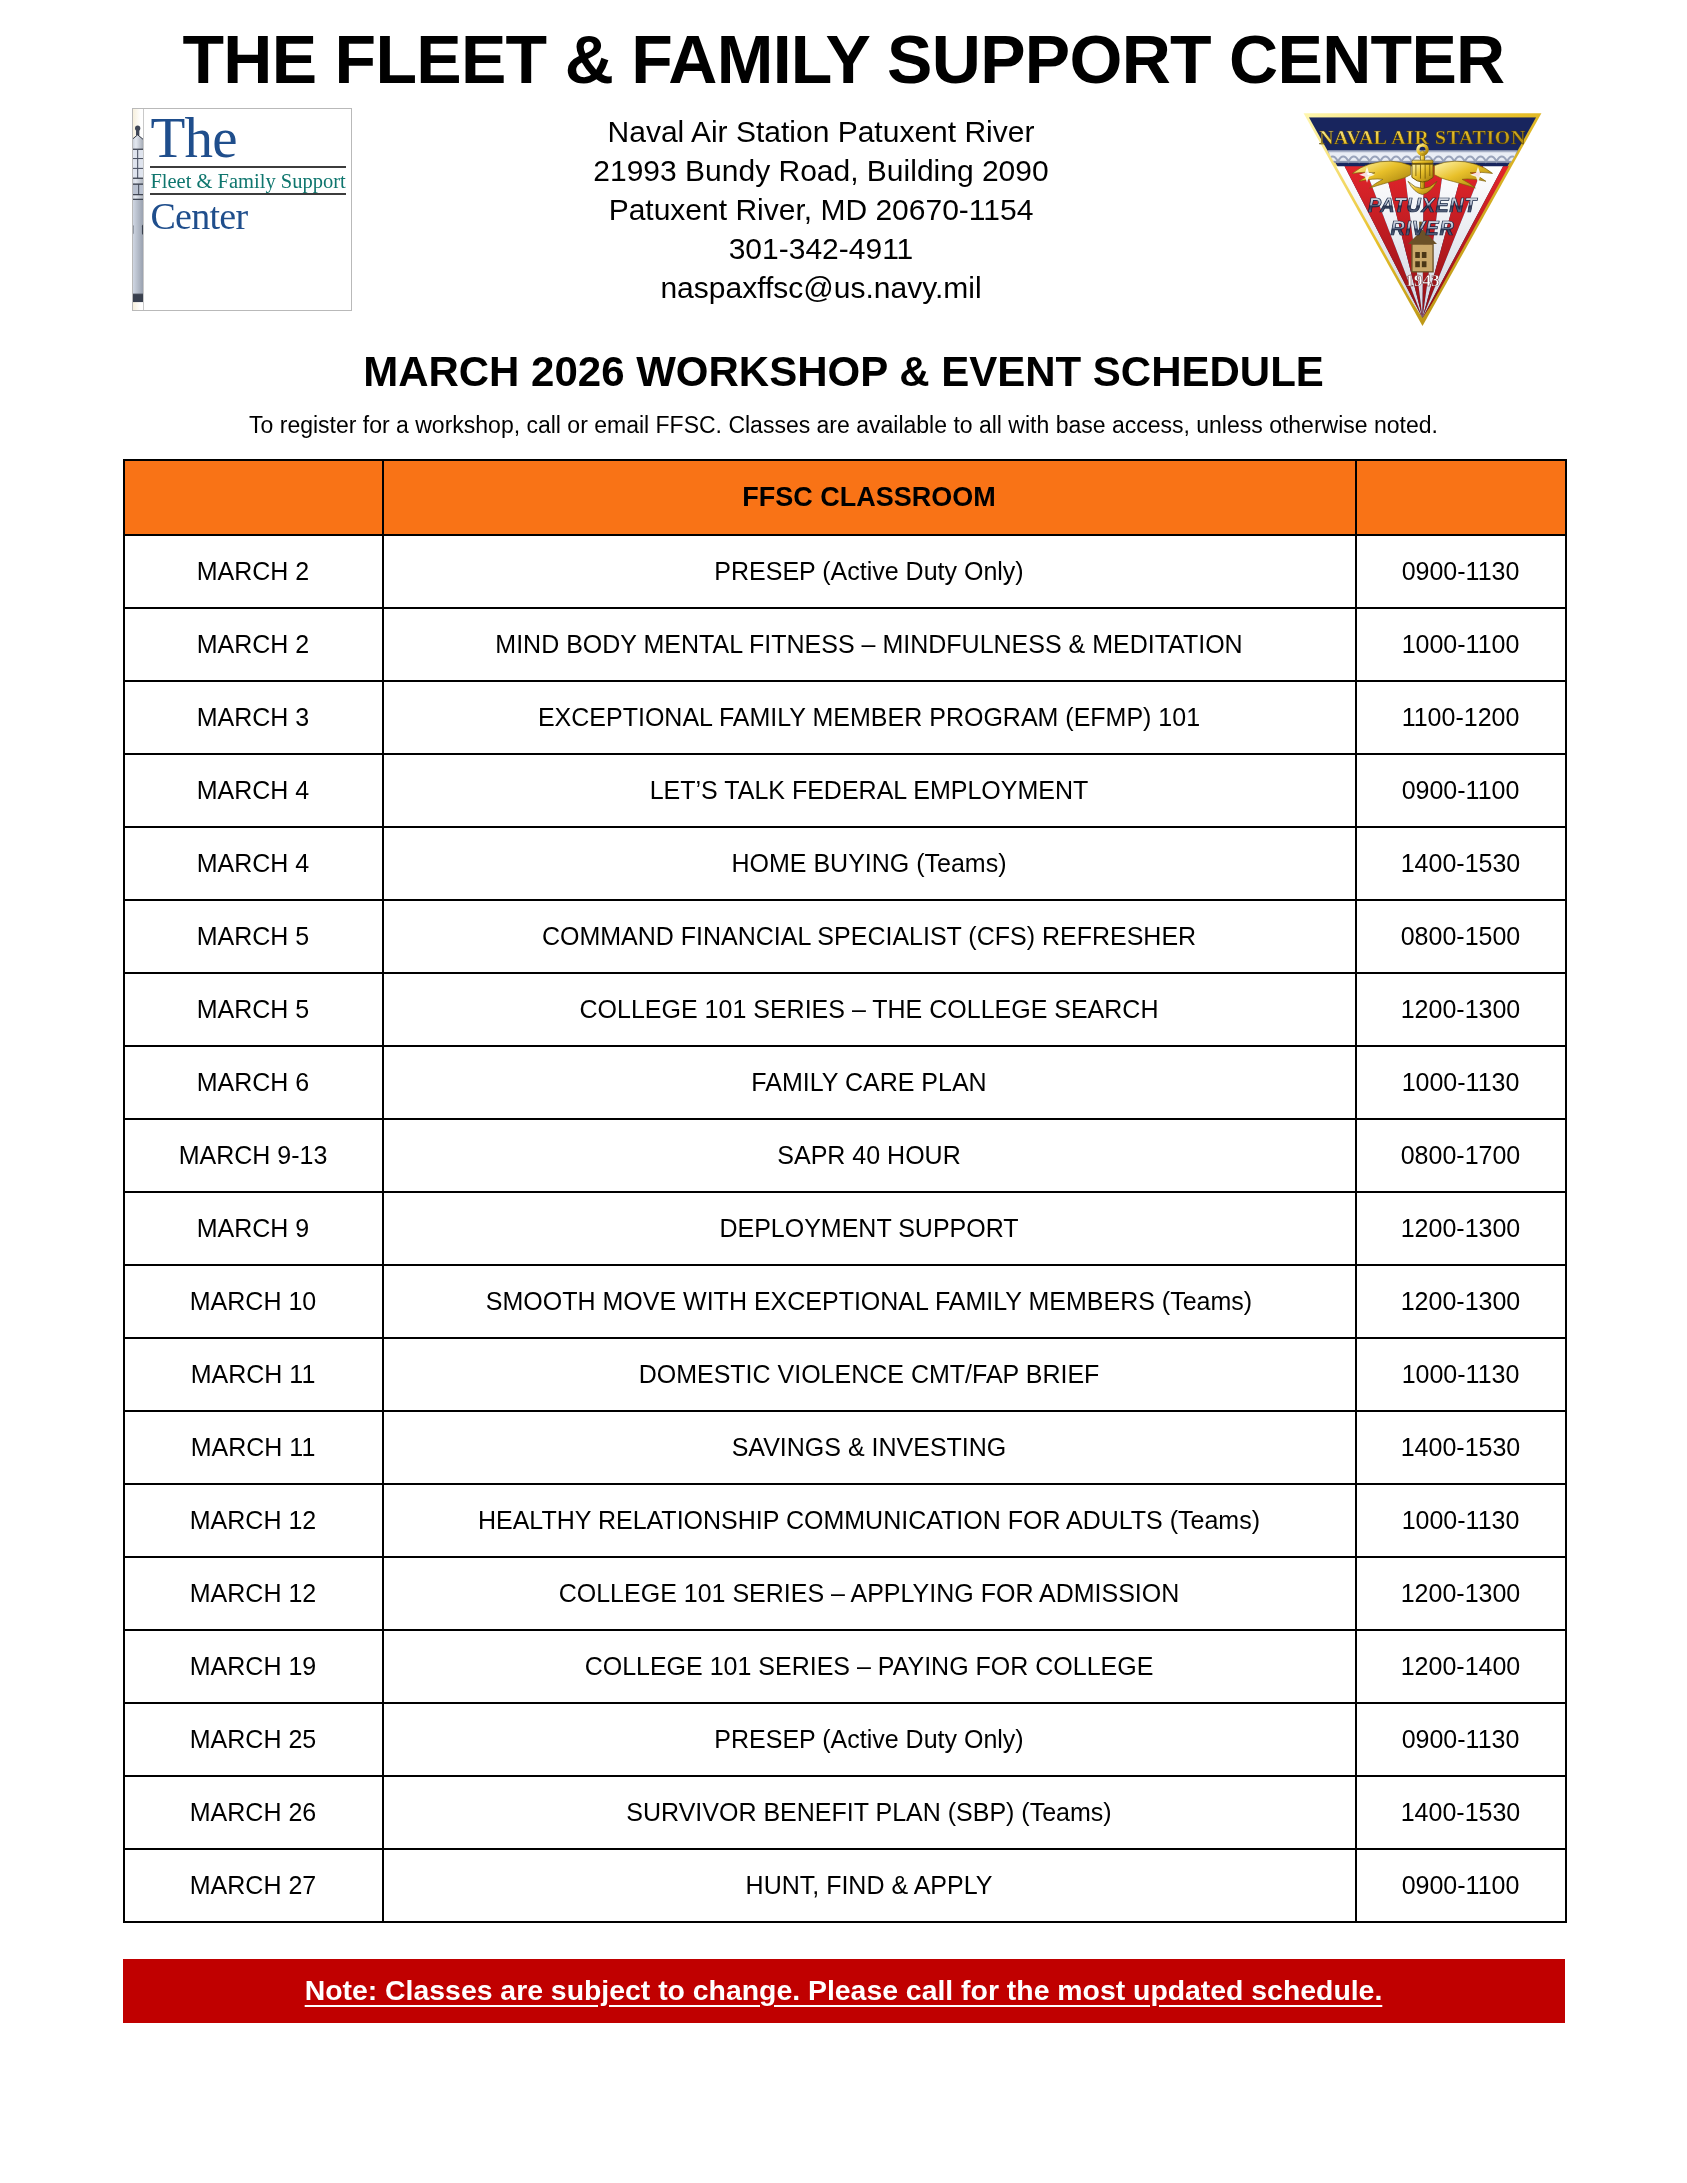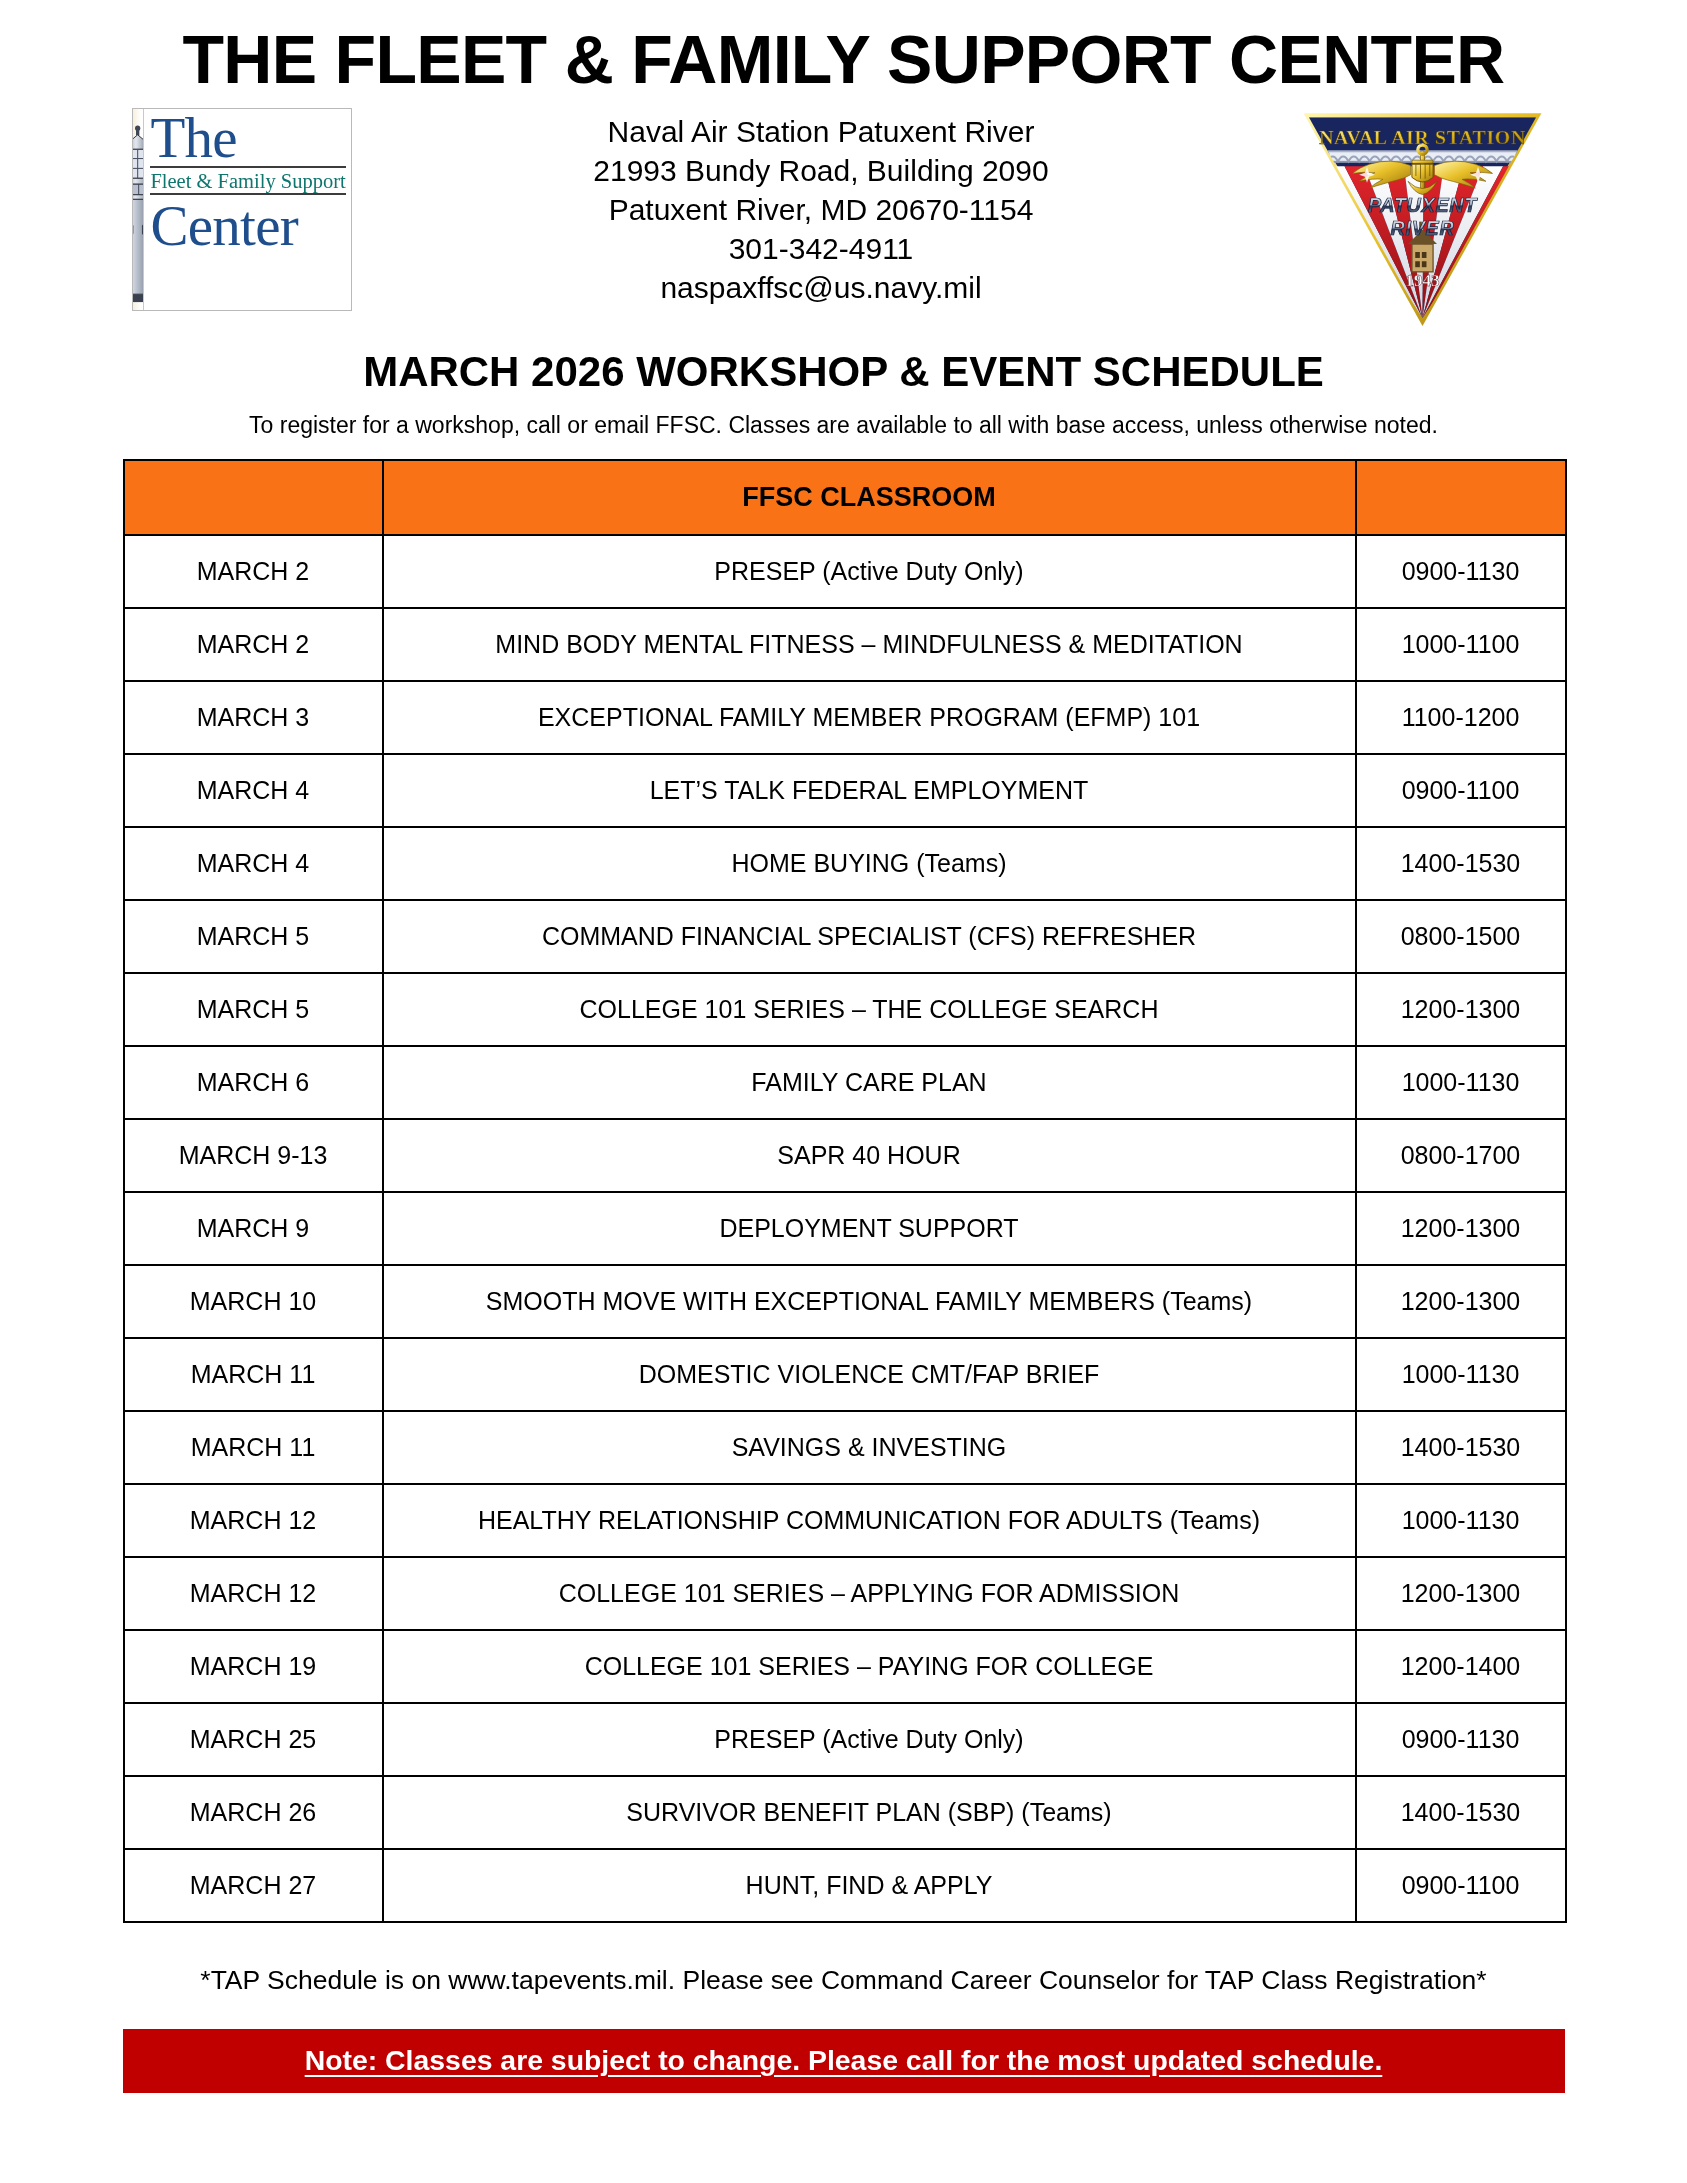--- a/index.html
+++ b/index.html
@@ -86,21 +86,21 @@
   .ffsc-sub {
     font-family: "Liberation Serif", serif;
     color: #0f766e;
     font-size: 20.5px;
     line-height: 1.1;
     white-space: nowrap;
   }
   .ffsc-center {
     font-family: "Liberation Serif", serif;
     color: #1f4e8c;
-    font-size: 57px;
+    font-size: 38px;
     line-height: 1.0;
     letter-spacing: -0.7px;
   }
 
   
   .address-block {
     flex: 1;
     text-align: center;
     font-size: 30px;
     line-height: 1.30;
@@ -485,20 +485,19 @@
           </tr>
           <tr>
             <td>MARCH 27</td>
             <td>HUNT, FIND &amp; APPLY</td>
             <td>0900-1100</td>
           </tr>
         </tbody>
     </table>
   </div>
 
-  <div class="tap-note">*TAP Schedule is on www.tapevents.mil. Please see Command Career Counselor for TAP Class Registration*</div>
 
   <div class="red-banner">
     <span>Note: Classes are subject to change. Please call for the most updated schedule.</span>
   </div>
 
 </div>
 
 
 </body></html>

